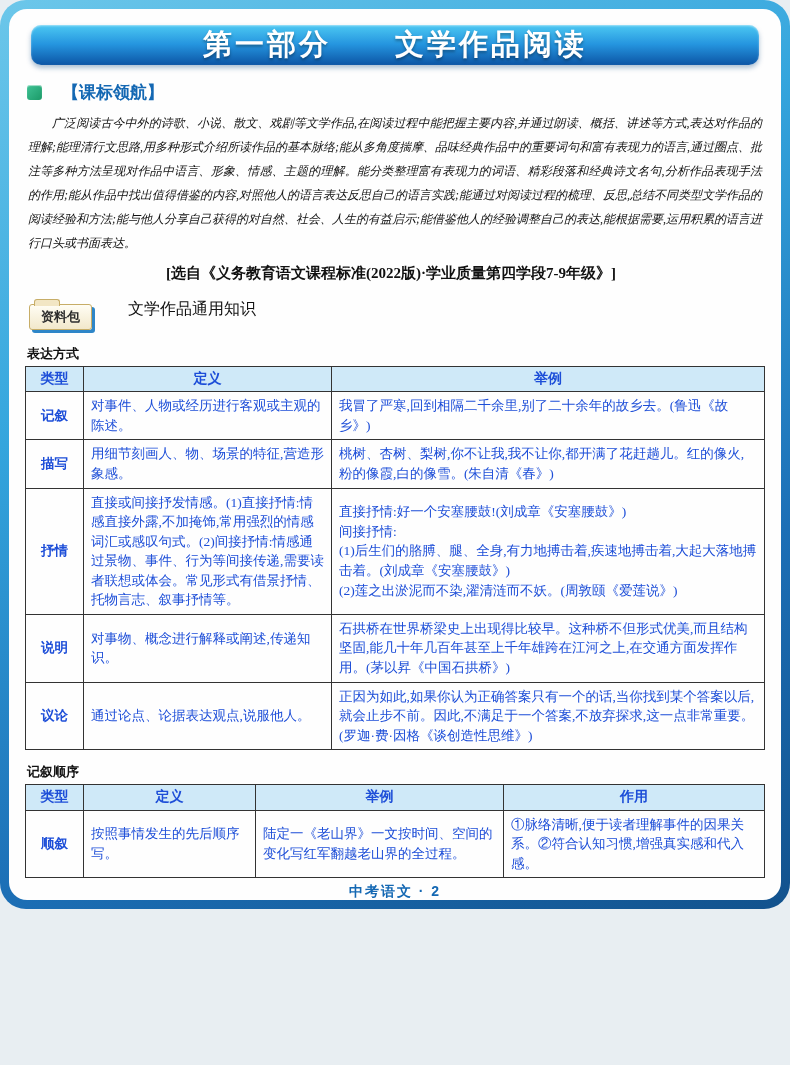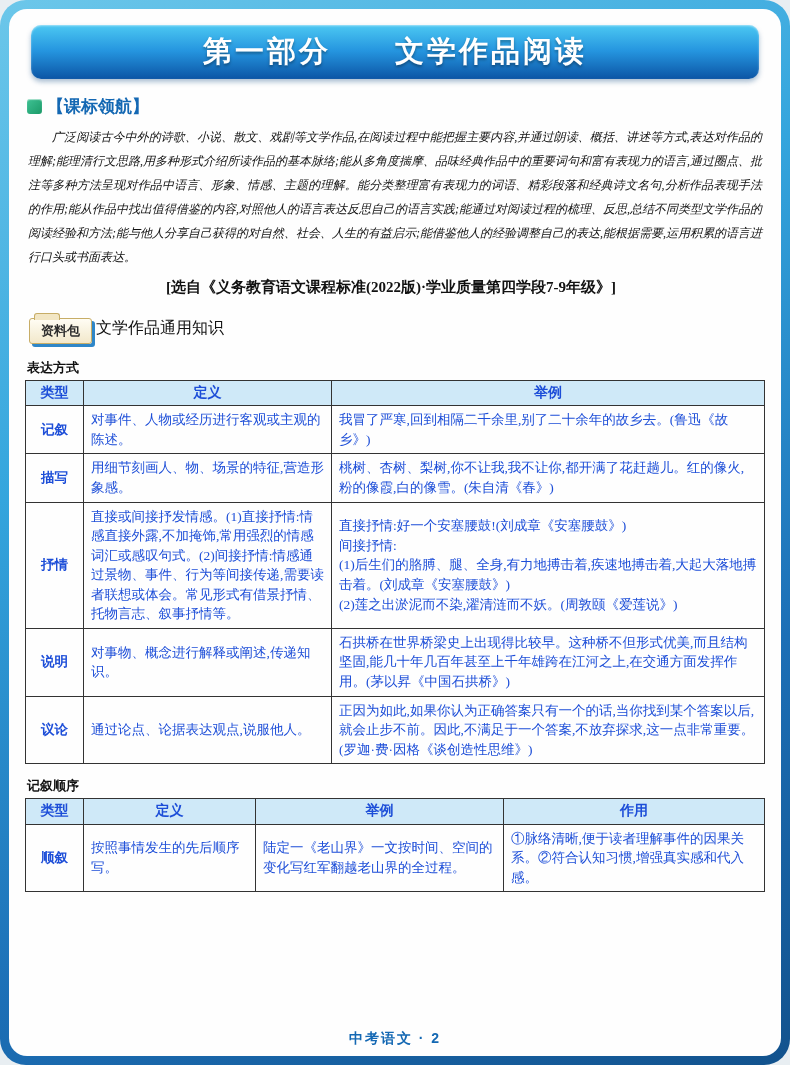--- a/index.html
+++ b/index.html
@@ -1,20 +1,20 @@
 <!DOCTYPE html>
 <html><head>
 <meta charset="utf-8">
 <style>
   * { margin:0; padding:0; box-sizing:border-box; }
   html,body { width:790px; height:1065px; background:#e8eef2; }
   body { font-family:"Liberation Serif","DejaVu Serif",serif; color:#111; }
 
   .page {
-    width:790px; height:1065px;
+    width:790px; height:909px;
     padding:9px;
     border-radius:26px;
     background:linear-gradient(155deg,#6cc7ea 0%, #34a5dd 35%, #1c6fb6 70%, #12528d 100%);
   }
   .inner {
     width:100%; height:100%;
     background:#fefefe;
     border-radius:18px;
     padding:12px 16px 6px;
     overflow:hidden;
@@ -30,21 +30,21 @@
     box-shadow:0 3px 5px rgba(16,74,130,.35), inset 0 1px 2px rgba(255,255,255,.5);
     display:flex; align-items:center; justify-content:center;
   }
   .banner-title {
     color:#fff; font-size:29px; font-weight:bold; letter-spacing:3px;
     font-family:"Liberation Sans","DejaVu Sans",sans-serif;
     text-shadow:0 2px 3px rgba(0,0,0,.35);
   }
 
   
-  .section-row { display:flex; align-items:center; gap:5px; margin:0 2px 7px; }
+  .section-row { display:flex; align-items:center; gap:20px; margin:0 2px 7px; }
   .marker-icon {
     width:15px; height:15px; border-radius:3px;
     background:linear-gradient(135deg,#3fc294,#1b9a68);
     box-shadow:inset 0 1px 1px rgba(255,255,255,.6);
     display:inline-block;
   }
   .section-label {
     color:#1468b3; font-weight:bold; font-size:17px;
     font-family:"Liberation Sans","DejaVu Sans",sans-serif;
   }
@@ -53,21 +53,21 @@
     text-align:justify; text-indent:2em;
     margin:0 3px;
     font-style:italic;
   }
   .citation {
     text-align:center; font-weight:bold; font-size:15px;
     margin:9px 8px 0 0;
   }
 
   
-  .ziliao-row { display:flex; align-items:center; gap:4px; margin:16px 4px 10px; }
+  .ziliao-row { display:flex; gap:36px; margin:16px 4px 10px; }
   .folder {
     position:relative; display:inline-block;
     background:linear-gradient(180deg,#fffdf4,#f2e8cb);
     border:1px solid #c7ad67; border-radius:3px;
     padding:3px 11px;
     font-size:13px; font-weight:bold; color:#2c2c2c;
     font-family:"Liberation Sans","DejaVu Sans",sans-serif;
     box-shadow:3px 3px 0 #2e86c8;
     margin-top:5px;
   }

